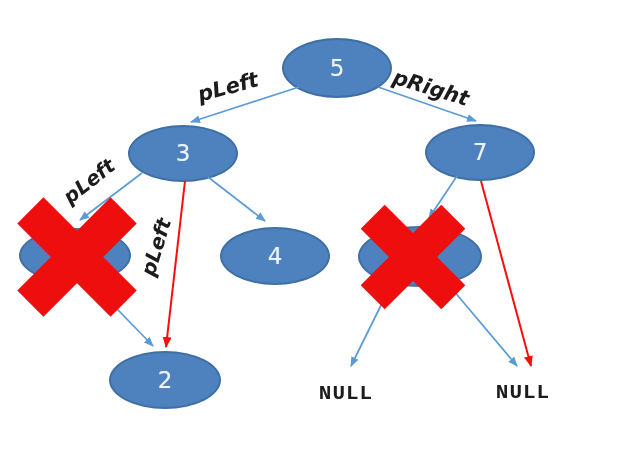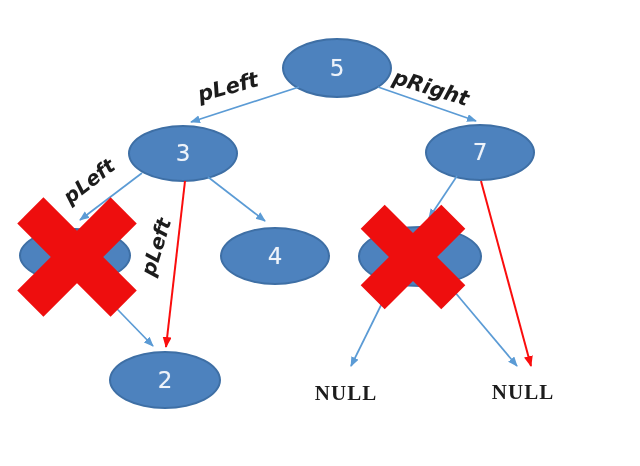--- a/index.html
+++ b/index.html
@@ -83,21 +83,21 @@
     white-space: nowrap;
   }
   .lbl-pleft-top    { left: 228px; top: 87px;  transform: translate(-50%,-50%) rotate(-15deg); font-size: 21px; }
   .lbl-pright-top   { left: 431px; top: 88px;  transform: translate(-50%,-50%) rotate(17deg);  font-size: 21px; }
   .lbl-pleft-mid    { left: 89px;  top: 181px; transform: translate(-50%,-50%) rotate(-38deg); }
   .lbl-pleft-down   { left: 156px; top: 247px; transform: translate(-50%,-50%) rotate(-73deg); }
   .null-label {
     position: absolute;
     z-index: 4;
     color: var(--label-text, #1c1c1c);
-    font-family: Liberation Serif, serif;
+    font-family: Liberation Mono, monospace;
     font-weight: 700;
     font-size: 21px;
     letter-spacing: 1px;
     transform: translate(-50%,-50%);
     white-space: nowrap;
     text-align: center;
   }
   .null-left  { left: 346px; top: 393px; }
   .null-right { left: 523px; top: 392px; }
 </style>

